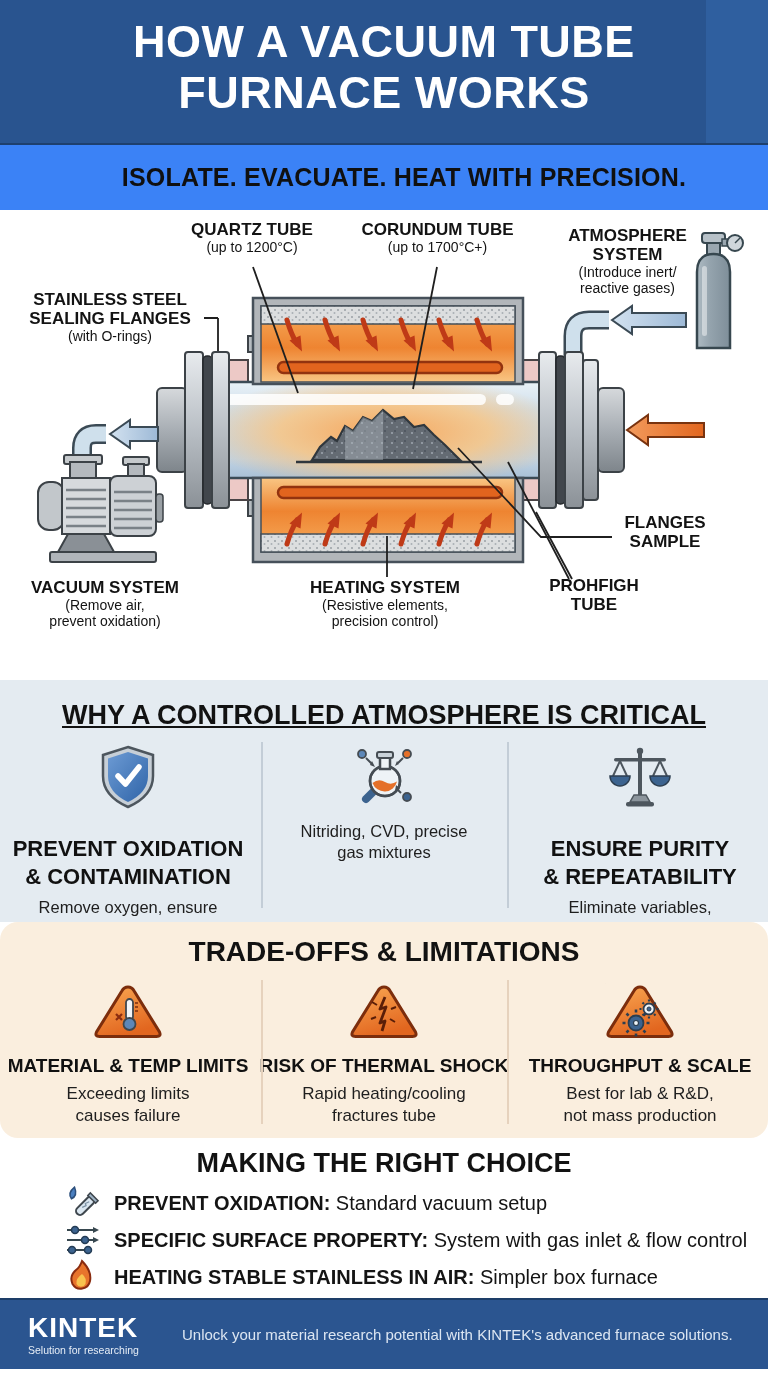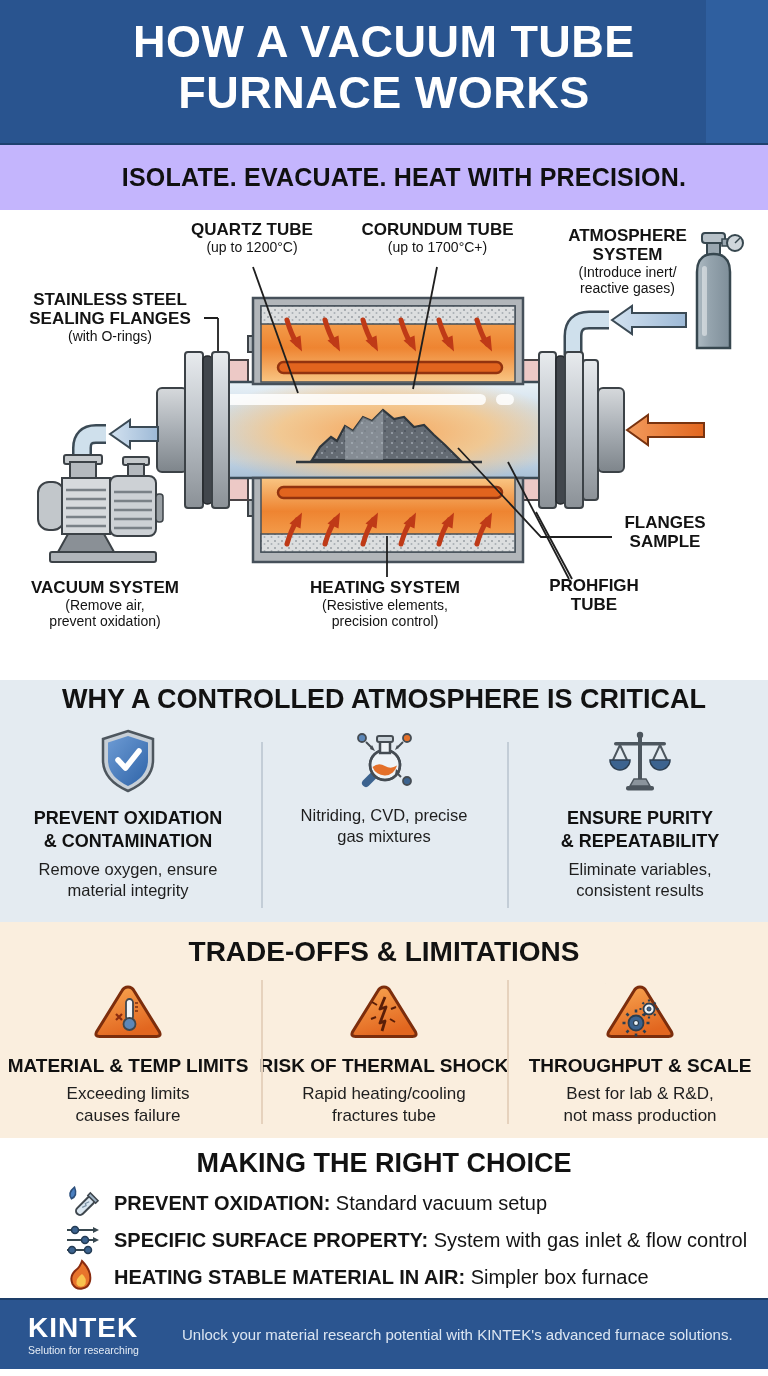--- a/index.html
+++ b/index.html
@@ -4,40 +4,40 @@
 <style>
   html,body{margin:0;padding:0;width:768px;height:1376px;background:#fff;
     font-family:"Liberation Sans",sans-serif;overflow:hidden;}
   .sec{position:relative;width:768px;box-sizing:border-box;overflow:hidden;}
   
   .hdr{height:145px;background:#29548f;border-bottom:2px solid #1e406e;}
   .hdr-stripe{position:absolute;right:0;top:0;width:62px;height:145px;background:#2f5f9f;}
   .hdr-title{position:relative;color:#fff;font-weight:700;font-size:45px;line-height:51px;
     text-align:center;padding-top:16px;white-space:pre-line;letter-spacing:.5px;}
   
-  .tagbar{height:65px;background:#c4b5fd;display:flex;align-items:center;justify-content:center;padding-left:40px;}
+  .tagbar{height:65px;background:#3b82f6;display:flex;align-items:center;justify-content:center;padding-left:40px;}
   .tagbar div{font-size:25px;font-weight:700;color:#101010;letter-spacing:.2px;}
   
   .diag{height:470px;background:#fff;}
   .diag svg.main{position:absolute;left:0;top:0;}
   .dlabel{position:absolute;text-align:center;color:#131313;}
   .dlabel .nm{font-weight:700;font-size:17px;line-height:1.13;white-space:pre-line;}
   .dlabel .dt{font-weight:400;font-size:14px;line-height:1.13;white-space:pre-line;margin-top:1px;}
   
   .why{height:242px;background:#e4ebf1;}
-  .trade{height:216px;background:#faeede;}
+  .trade{height:216px;background:#faeede;border-radius:18px;}
   .choice{height:160px;background:#fff;}
   .sec-title{text-align:center;font-weight:700;color:#121212;}
-  .why .sec-title{font-size:27px;padding-top:4px;}
+  .why .sec-title{font-size:27px;padding-top:20px;text-decoration:underline;}
   .trade .sec-title{font-size:28px;padding-top:14px;}
   .choice .sec-title{font-size:27px;padding-top:10px;}
   .cols{display:flex;margin-top:8px;}
   .col{width:256px;text-align:center;}
   .col .icn{height:76px;display:flex;align-items:center;justify-content:center;}
-  .col .h{font-size:18px;font-weight:700;line-height:1.28;color:#111;white-space:pre-line;margin-top:8px;}
+  .col .h{font-size:22px;font-weight:700;line-height:1.28;color:#111;white-space:pre-line;margin-top:20px;}
   .trade .col .h{font-size:19px;white-space:nowrap;margin-top:2px;}
   .col .b{font-size:16.5px;line-height:1.28;color:#1e1e1e;white-space:pre-line;margin-top:6px;}
   .trade .col .b{font-size:17px;margin-top:5px;}
   .vdiv{position:absolute;width:2px;}
   .why .vdiv{top:62px;height:166px;background:#c3cdd7;}
   .trade .vdiv{top:58px;height:144px;background:#e6d2bd;}
   .vdiv.d1{left:261px;} .vdiv.d2{left:507px;}
   
   .rows{margin:8px 0 0 64px;}
   .row{display:flex;align-items:center;height:32px;margin-bottom:5px;}
@@ -464,21 +464,21 @@
       </div>
       <div class="txt"><span class="lab">SPECIFIC SURFACE PROPERTY:</span><span> System with gas inlet &amp; flow control</span></div>
     </div>
     <div class="row">
       <div class="ric">
         <svg width="36" height="36" viewBox="0 0 36 36">
           <path d="M18,2 Q28,12 26,22 A9.5,9.5 0 0 1 8.5,25 Q5,17 12,11 Q16,8 18,2 Z" fill="#e8742c" stroke="#8a2c10" stroke-width="2"></path>
           <path d="M18,15 Q23,19 21.5,25 A5,5 0 0 1 12.5,25 Q11.5,19.5 18,15 Z" fill="#f8c24e"></path>
         </svg>
       </div>
-      <div class="txt"><span class="lab">HEATING STABLE MATERIAL IN AIR:</span><span> Simpler box furnace</span></div>
+      <div class="txt"><span class="lab">HEATING STABLE STAINLESS IN AIR:</span><span> Simpler box furnace</span></div>
     </div>
   </div>
 </div>
 
 <div class="sec ftr">
   <div class="logo-block">
     <div class="logo">KINTEK</div>
     <div class="logo-tag">Selution for researching</div>
   </div>
   <div class="ftr-right">

